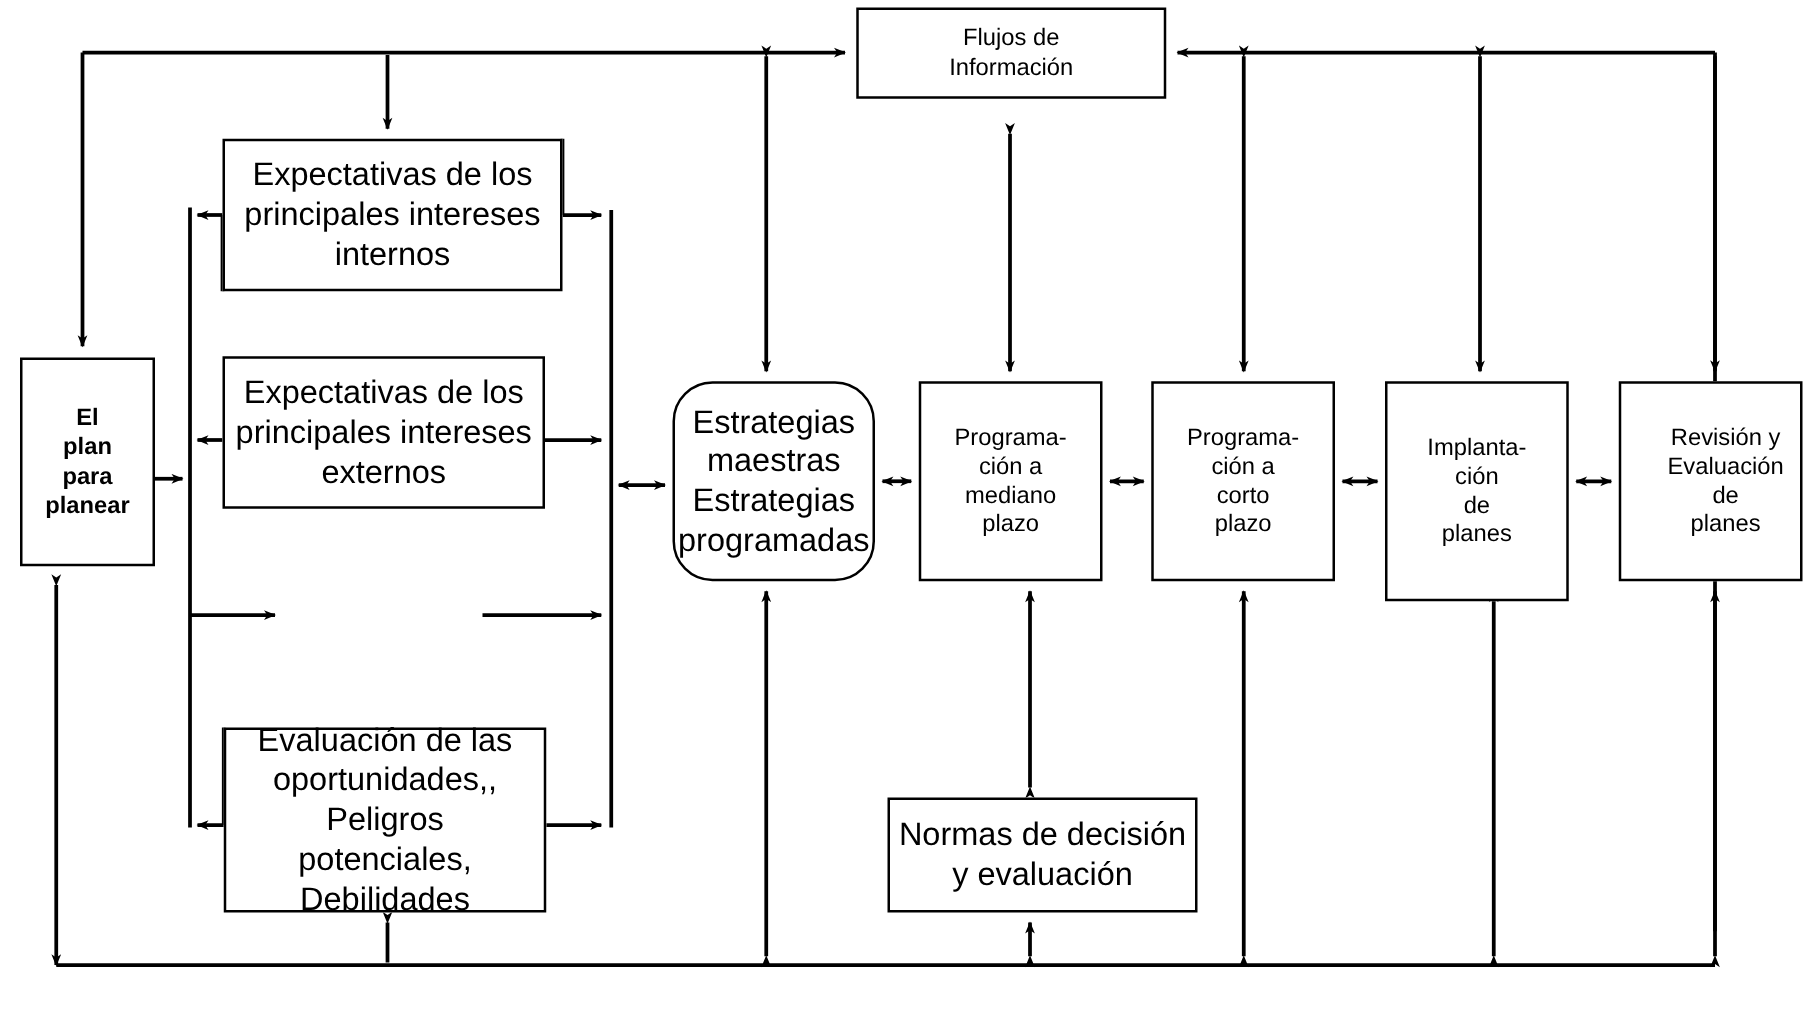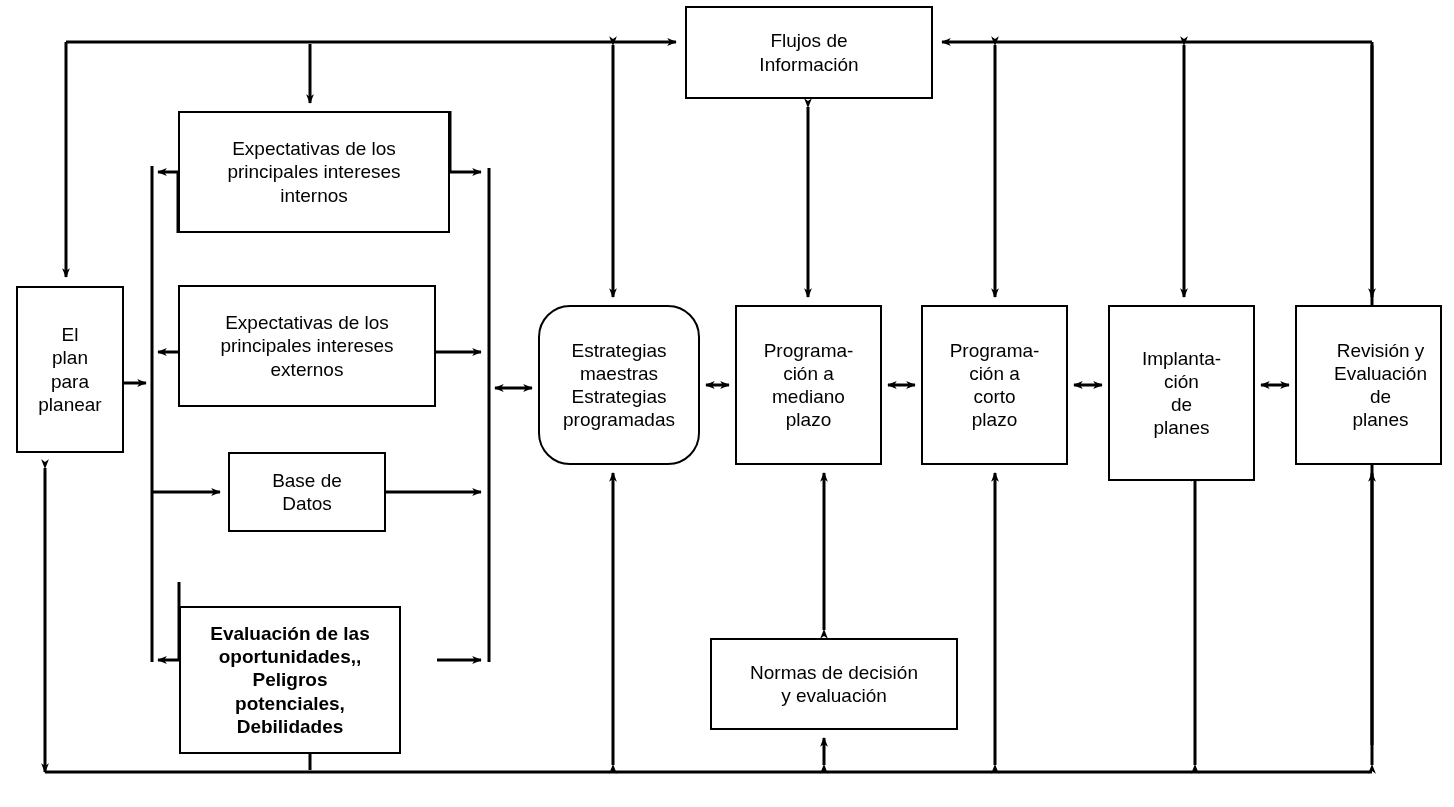--- a/index.html
+++ b/index.html
@@ -4,21 +4,21 @@
 <style>
   html,body{margin:0;padding:0;background:#ffffff;}
   body{width:1454px;height:807px;font-family:"Liberation Sans",sans-serif;overflow:hidden;}
   #canvas{position:relative;width:1454px;height:807px;background:#ffffff;}
   #wires{position:absolute;left:0;top:0;width:1454px;height:807px;}
   .node{position:absolute;box-sizing:border-box;background:#ffffff;border:2px solid #000000;
         display:flex;align-items:center;justify-content:center;text-align:center;
         font-family:"Liberation Sans",sans-serif;color:#000000;line-height:1.22;}
   .node .txt{display:block;padding:0 4px;white-space:pre-line;}
   .n-big{font-size:19px;}
-  .n-med{font-size:19px;}
+  .n-med{font-size:26px;}
 </style>
 </head>
 <body>
 
 <div id="canvas">
 
   <svg id="wires" viewBox="0 0 1454 807" xmlns="http://www.w3.org/2000/svg">
     <defs>
       <marker id="ah" markerWidth="11" markerHeight="11" refX="9.2" refY="4.1" orient="auto" markerUnits="userSpaceOnUse">
         <path d="M0.4,0.2 L10,4.1 L0.4,8.0 L3.0,4.1 Z" fill="#000"></path>
@@ -73,50 +73,46 @@
       <path d="M1195,473 L1195,765" marker-start="url(#ahb)" marker-end="url(#ahb)"></path>
       <path d="M1372,473 L1372,765" marker-start="url(#ahb)" marker-end="url(#ahb)"></path>
 
       <path d="M706,385 L729,385" marker-start="url(#ahb)" marker-end="url(#ah)"></path>
       <path d="M888,385 L915,385" marker-start="url(#ahb)" marker-end="url(#ah)"></path>
       <path d="M1074,385 L1102,385" marker-start="url(#ahb)" marker-end="url(#ah)"></path>
       <path d="M1261,385 L1289,385" marker-start="url(#ahb)" marker-end="url(#ah)"></path>
     </g>
   </svg>
 
-  <div class="node n-big" style="left:685px;top:6px;width:248px;height:93px;">
+  <div class="node n-big" style="left:685px;top:6px;width:248px;height:73px;">
     <span class="txt">Flujos de
 Información</span>
   </div>
 
   <div class="node n-med" style="left:178px;top:111px;width:272px;height:122px;">
     <span class="txt">Expectativas de los
 principales intereses
 internos</span>
   </div>
 
   <div class="node n-med" style="left:178px;top:285px;width:258px;height:122px;">
     <span class="txt">Expectativas de los
 principales intereses
 externos</span>
   </div>
 
-  <div class="node n-big" style="left:16px;top:286px;width:108px;height:167px;">
+  <div class="node n-big" style="left:16px;top:286px;width:108px;height:167px;font-weight:bold;">
     <span class="txt">El
 plan
 para
 planear</span>
   </div>
 
-  <div class="node n-big" style="left:228px;top:452px;width:158px;height:80px;">
-    <span class="txt">Base de
-Datos</span>
-  </div>
 
-  <div class="node n-med" style="left:179px;top:606px;width:222px;height:148px;font-weight:bold;">
+  <div class="node n-med" style="left:179px;top:582px;width:258px;height:148px;">
     <span class="txt">Evaluación de las
 oportunidades,,
 Peligros
 potenciales,
 Debilidades</span>
   </div>
 
   <div class="node n-med" style="left:538px;top:305px;width:162px;height:160px;border-radius:32px;">
     <span class="txt">Estrategias
 maestras

